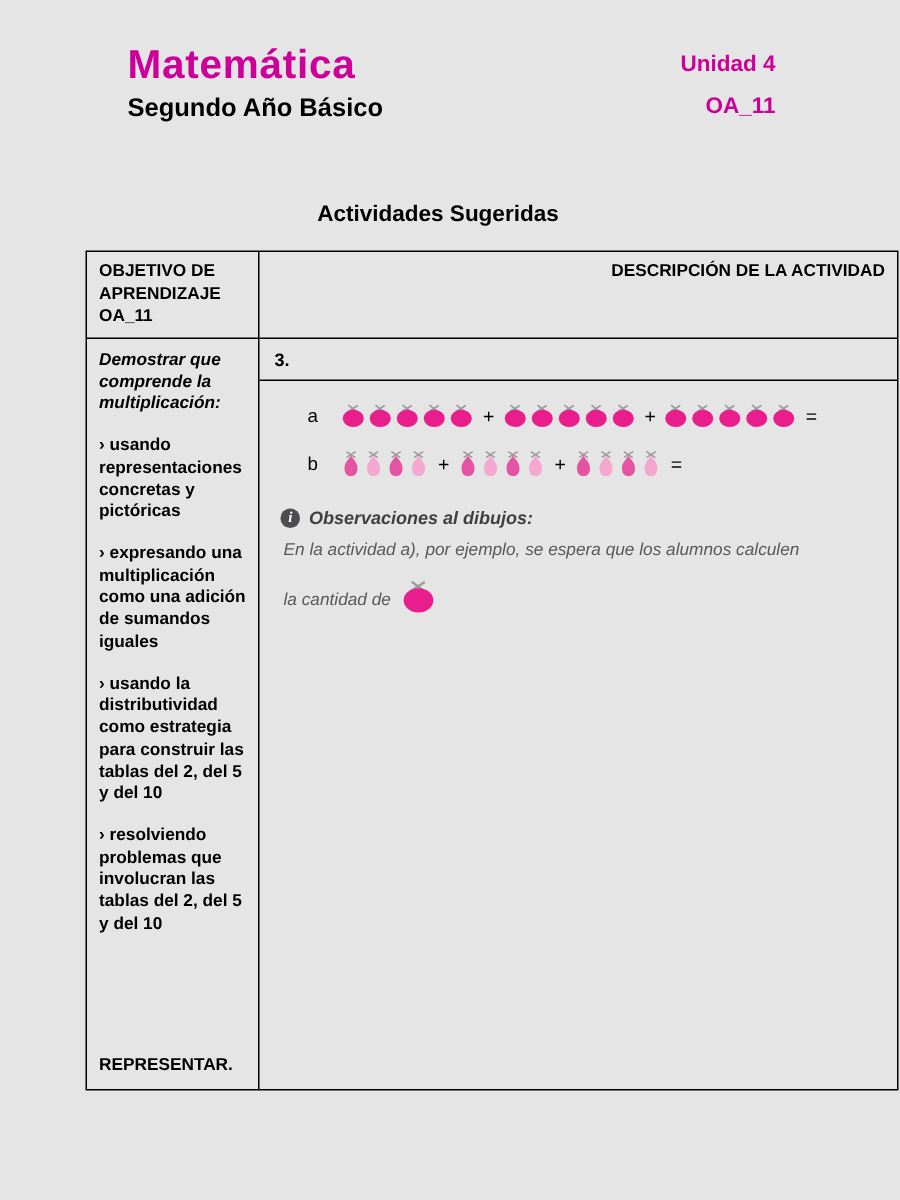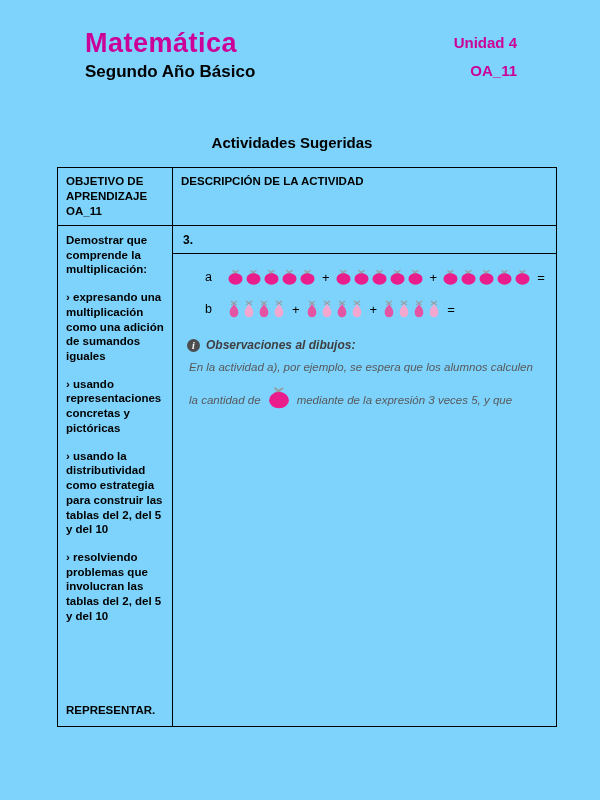--- a/index.html
+++ b/index.html
@@ -1,44 +1,44 @@
 <!DOCTYPE html>
 <html><head>
 <meta charset="utf-8">
 <style>
   html,body{margin:0;padding:0;background:#fff;}
   .page{
-    width:600px;height:800px;background:#7dd3fc;position:relative;
+    width:600px;height:800px;background:#e5e5e5;position:relative;
     font-family:"Liberation Sans", sans-serif;color:#000;overflow:hidden;
   }
   
   .hdr{display:flex;justify-content:space-between;align-items:flex-start;padding:28px 83px 0 85px;}
   .brand{font-size:27px;font-weight:bold;color:#cc0099;letter-spacing:.5px;}
   .grade{font-size:17px;font-weight:bold;color:#000;margin-top:3px;}
   .hdr-right{text-align:right;padding-top:6px;}
   .unit{font-size:15px;font-weight:bold;color:#cc0099;}
   .oa{font-size:15px;font-weight:bold;color:#cc0099;margin-top:11px;}
   .page-title{text-align:center;font-size:15px;font-weight:bold;margin:52px 16px 0 0;}
 
   
   .doc-table{
-    margin:16px 0 0 57px;width:500px;height:560px;box-sizing:border-box;
+    margin:16px 0 0 57px;width:542px;height:560px;box-sizing:border-box;
     border:1.5px solid #000;display:grid;
     grid-template-columns:115px 1fr;grid-template-rows:58px 1fr;
   }
   .cell{box-sizing:border-box;}
   .c1{border-right:1px solid #000;}
   .head{border-bottom:1px solid #000;font-weight:bold;font-size:11.5px;line-height:1.3;}
   .head.c1{padding:6px 8px;}
-  .head.c2{padding:6px 8px;text-align:left;}
+  .head.c2{padding:6px 8px;text-align:right;}
   .body.c1{
     padding:7px 8px 8px 8px;font-weight:bold;font-size:11.5px;line-height:1.28;
     display:flex;flex-direction:column;
   }
-  .obj-intro{margin:0 0 13px 0;}
+  .obj-intro{margin:0 0 13px 0;font-style:italic;}
   .obj-line{margin:0 0 13px 0;}
   .obj-footer{margin-top:auto;}
   .body.c2{padding:0;font-size:11.5px;display:flex;flex-direction:column;}
 
   
   .act-number{font-weight:bold;font-size:12px;padding:7px 10px 6px 10px;border-bottom:1px solid #000;}
   .act-desc{margin:12px 10px 0 10px;line-height:1.4;font-size:11.8px;}
   .fruit-row{display:flex;align-items:center;margin:15px 0 0 32px;}
   .fruit-row:first-of-type{margin-top:18px;}
   .row-label{font-size:12.5px;width:14px;margin-right:8px;}
@@ -76,22 +76,22 @@
 
   <h2 class="page-title">Actividades Sugeridas</h2>
 
   <div class="doc-table">
     <div class="cell head c1">OBJETIVO DE APRENDIZAJE OA_11</div>
     <div class="cell head c2">DESCRIPCIÓN DE LA ACTIVIDAD</div>
 
     <div class="cell body c1">
       <p class="obj-intro">Demostrar que comprende la multiplicación:</p>
       <div>
+          <p class="obj-line">› usando representaciones concretas y pictóricas</p>
           <p class="obj-line">› expresando una multiplicación como una adición de sumandos iguales</p>
-          <p class="obj-line">› usando representaciones concretas y pictóricas</p>
           <p class="obj-line">› usando la distributividad como estrategia para construir las tablas del 2, del 5 y del 10</p>
           <p class="obj-line">› resolviendo problemas que involucran las tablas del 2, del 5 y del 10</p>
         </div>
       <div class="obj-footer">REPRESENTAR.</div>
     </div>
 
     <div class="cell body c2">
       <div class="act-number">3.</div>
 
       <div class="fruit-row">
@@ -239,19 +239,18 @@
         </div>
         <p>En la actividad a), por ejemplo, se espera que los alumnos calculen</p>
         <p class="with-apple">
           <span>la cantidad de</span>
           <span>
               <svg width="24" height="23" viewBox="0 0 16 15">
                 <path d="M4.6 5.2 L10.8 1.2 M5 1 L10.6 5.4" stroke="#9a9a9a" stroke-width="1.1" fill="none"></path>
                 <ellipse cx="8" cy="9.3" rx="6.6" ry="5.4" fill="#ea1d8d"></ellipse>
               </svg>
             </span>
-          <span>mediante de la expresión 3 veces 5, y que</span>
         </p>
       </div>
     </div>
   </div>
 
 </div>
 
 </body></html>

